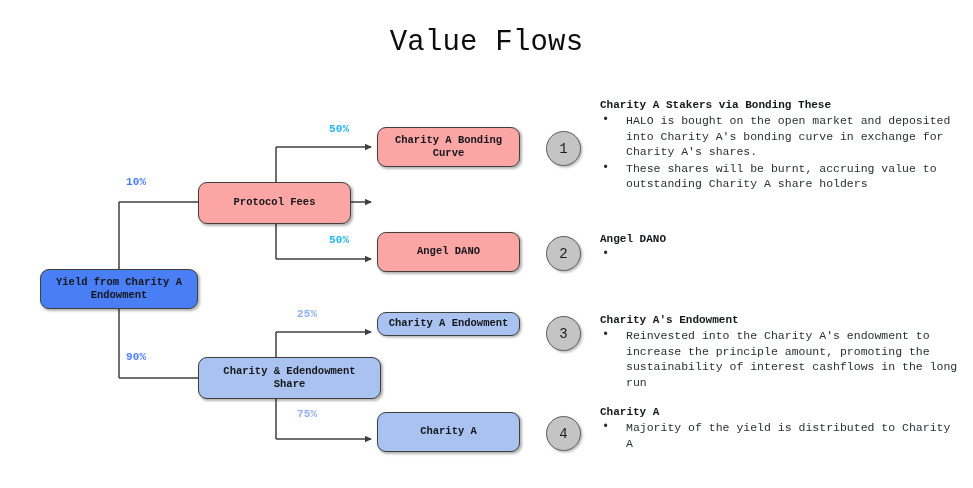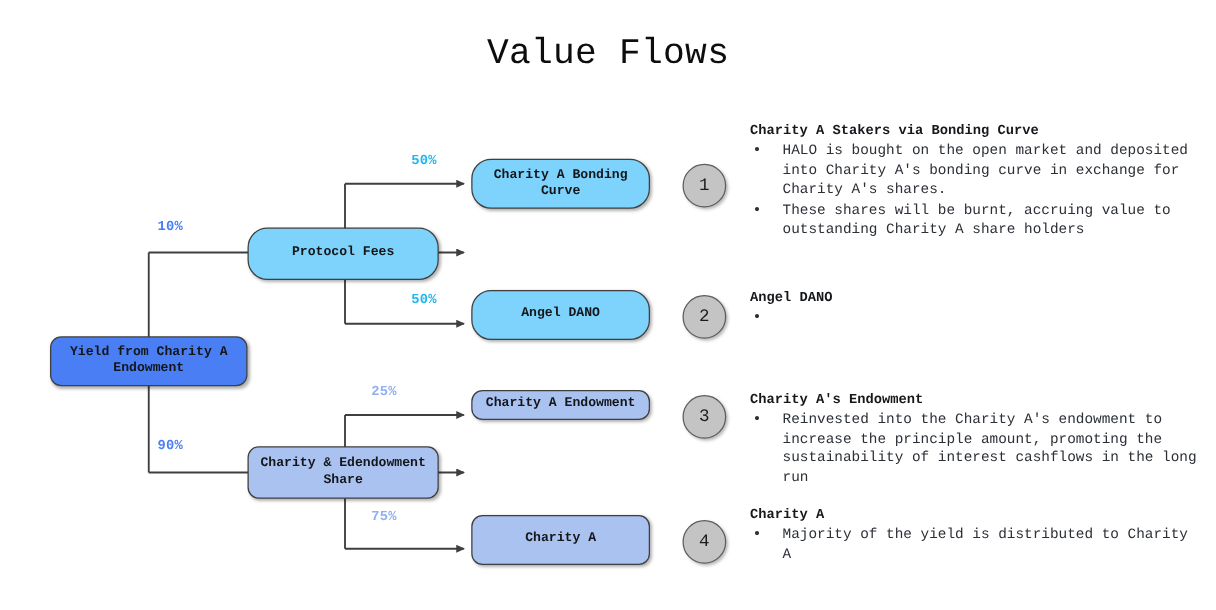--- a/index.html
+++ b/index.html
@@ -57,26 +57,26 @@
     justify-content: center;
     text-align: center;
     font-size: 10.5px;
     font-weight: bold;
     line-height: 1.25;
     color: #14161a;
     padding: 2px 6px;
     box-shadow: 1.5px 1.5px 2.5px rgba(0,0,0,0.30);
   }
   .node.royal   { background: #4a7ef5; }
-  .node.cyan    { background: #7dd3fc; border-radius: 16px; }
+  .node.cyan    { background: #fca5a5; }
   .node.lavender{ background: #aac2f0; }
 
   #node-yield       { left: 40px;  top: 269px; width: 158px; height: 40px; }
   #node-protocol    { left: 198px; top: 182px; width: 153px; height: 42px; }
-  #node-charityshare{ left: 198px; top: 357px; width: 153px; height: 42px; }
+  #node-charityshare{ left: 198px; top: 357px; width: 183px; height: 42px; }
   #node-bonding     { left: 377px; top: 127px; width: 143px; height: 40px; }
   #node-angeldano   { left: 377px; top: 232px; width: 143px; height: 40px; }
   #node-endowment   { left: 377px; top: 312px; width: 143px; height: 24px; }
   #node-charitya    { left: 377px; top: 412px; width: 143px; height: 40px; }
 
   
   .pct {
     position: absolute;
     font-size: 11px;
     font-weight: bold;
@@ -205,21 +205,21 @@
   <div class="pct cyan" id="pct-50b">50%</div>
   <div class="pct light" id="pct-25">25%</div>
   <div class="pct light" id="pct-75">75%</div>
 
   <div class="circle" id="circle-1">1</div>
   <div class="circle" id="circle-2">2</div>
   <div class="circle" id="circle-3">3</div>
   <div class="circle" id="circle-4">4</div>
 
   <div class="note" id="note-1">
-    <div class="note-heading">Charity A Stakers via Bonding Curve</div>
+    <div class="note-heading">Charity A Stakers via Bonding These</div>
     <ul class="note-list">
       <li>
         <span class="bullet">•</span>
         <span>HALO is bought on the open market and deposited into Charity A's bonding curve in exchange for Charity A's shares.</span>
       </li>
       <li>
         <span class="bullet">•</span>
         <span>These shares will be burnt, accruing value to outstanding Charity A share holders</span>
       </li>
     </ul>

